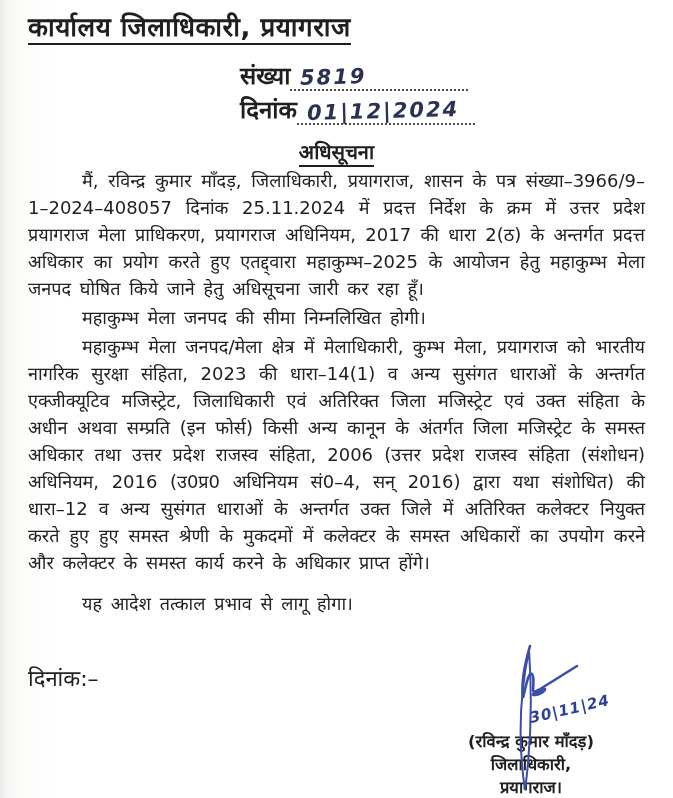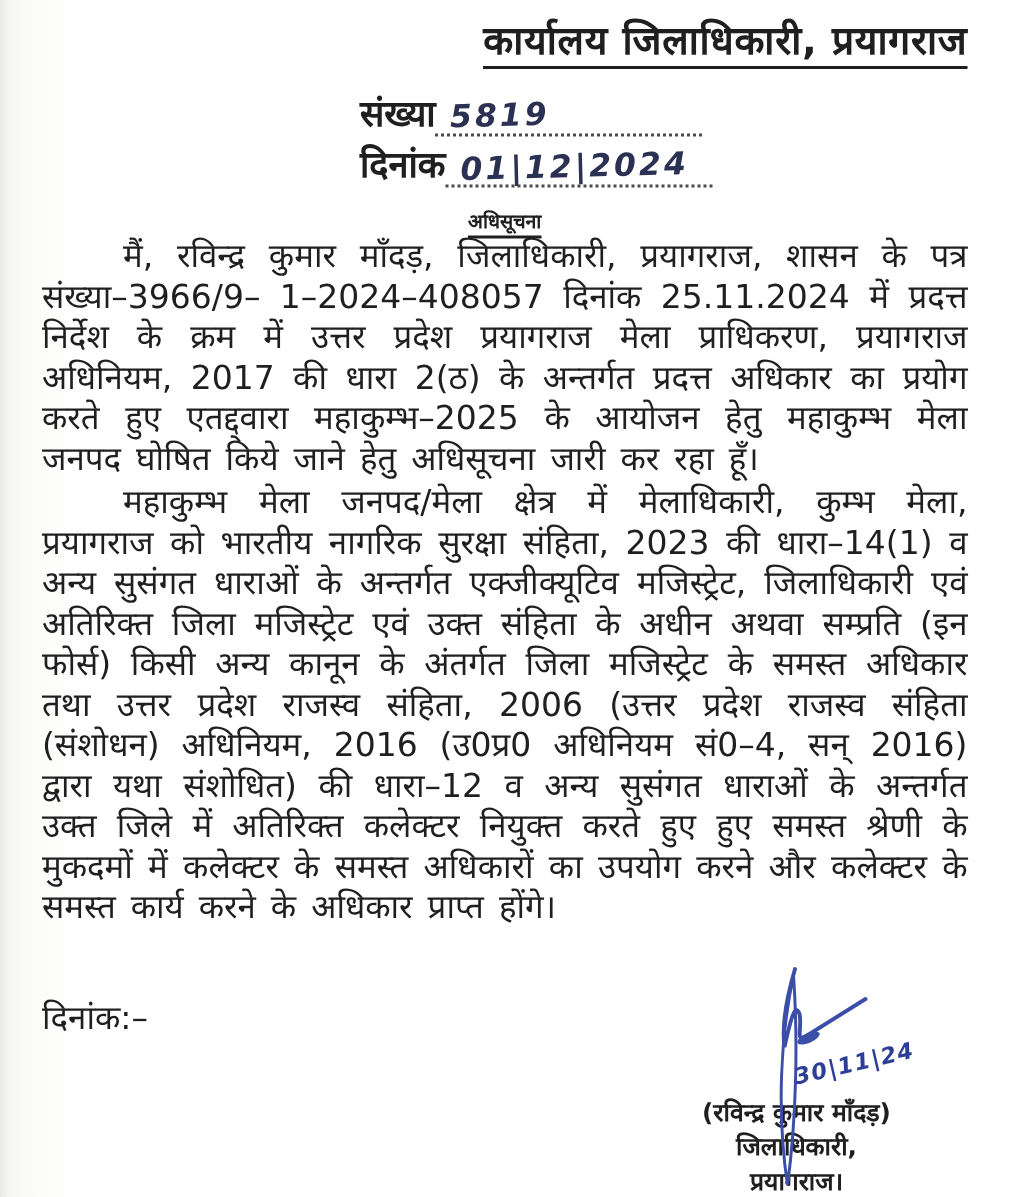--- a/index.html
+++ b/index.html
@@ -11,21 +11,21 @@
     overflow:hidden;
   }
   .page {
     position:relative;
     width:673px; height:798px;
     background:linear-gradient(90deg,#e9e9e9 0px,#f6f6f5 6px,#fcfcfb 22px,#ffffff 60px);
     padding:6px 28px 0 28px;
   }
   
   .office-title {
-    text-align:right;
+    text-align:left;
     font-size:26px;
     font-weight:bold;
     letter-spacing:0.5px;
     margin-top:2px;
   }
   .office-title span {
     border-bottom:2.5px solid #1f1f1f;
     padding-bottom:1px;
   }
   
@@ -47,28 +47,28 @@
     letter-spacing:2px;
     position:absolute;
     left:10px; bottom:0px;
     transform:rotate(-1.5deg);
     font-style:italic;
     white-space:nowrap;
   }
   
   .notice-heading {
     text-align:center;
-    font-size:13px;
+    font-size:20px;
     font-weight:bold;
     margin-top:12px;
   }
   .notice-heading span { border-bottom:2.5px solid #1f1f1f; padding-bottom:1px; }
   
   .body-text {
-    font-size:22px;
+    font-size:18px;
     line-height:27px;
     text-align:justify;
     word-spacing:3px;
     margin-top:2px;
   }
   .indent { text-indent:54px; }
   .bold-para { font-weight:bold; margin-top:4px; word-spacing:2px; }
   .spaced { margin-top:14px; }
   
   .footer {
@@ -113,21 +113,23 @@
     <div class="ref-row">
       <span class="ref-label">दिनांक</span><span class="dotline"><span class="hand">01|12|2024</span></span>
     </div>
   </div>
 
   <div class="notice-heading">
     <span>अधिसूचना</span>
   </div>
 
   <p class="body-text indent">मैं, रविन्द्र कुमार माँदड़, जिलाधिकारी, प्रयागराज, शासन के पत्र संख्या–3966/9– 1–2024–408057 दिनांक 25.11.2024 में प्रदत्त निर्देश के क्रम में उत्तर प्रदेश प्रयागराज मेला प्राधिकरण, प्रयागराज अधिनियम, 2017 की धारा 2(ठ) के अन्तर्गत प्रदत्त अधिकार का प्रयोग करते हुए एतद्द्वारा महाकुम्भ–2025 के आयोजन हेतु महाकुम्भ मेला जनपद घोषित किये जाने हेतु अधिसूचना जारी कर रहा हूँ।</p>
+  <p class="body-text indent">महाकुम्भ मेला जनपद की सीमा निम्नलिखित होगी।</p>
   <p class="body-text indent">महाकुम्भ मेला जनपद/मेला क्षेत्र में मेलाधिकारी, कुम्भ मेला, प्रयागराज को भारतीय नागरिक सुरक्षा संहिता, 2023 की धारा–14(1) व अन्य सुसंगत धाराओं के अन्तर्गत एक्जीक्यूटिव मजिस्ट्रेट, जिलाधिकारी एवं अतिरिक्त जिला मजिस्ट्रेट एवं उक्त संहिता के अधीन अथवा सम्प्रति (इन फोर्स) किसी अन्य कानून के अंतर्गत जिला मजिस्ट्रेट के समस्त अधिकार तथा उत्तर प्रदेश राजस्व संहिता, 2006 (उत्तर प्रदेश राजस्व संहिता (संशोधन) अधिनियम, 2016 (उ0प्र0 अधिनियम सं0–4, सन् 2016) द्वारा यथा संशोधित) की धारा–12 व अन्य सुसंगत धाराओं के अन्तर्गत उक्त जिले में अतिरिक्त कलेक्टर नियुक्त करते हुए हुए समस्त श्रेणी के मुकदमों में कलेक्टर के समस्त अधिकारों का उपयोग करने और कलेक्टर के समस्त कार्य करने के अधिकार प्राप्त होंगे।</p>
+  <p class="body-text indent spaced">यह आदेश तत्काल प्रभाव से लागू होगा।</p>
 
   <div class="footer">
     <span class="footer-date-label">दिनांक:–</span>
 
     <div class="sign-block">
       <svg class="sign-svg" width="130" height="166" viewBox="0 0 130 166">
         <g fill="none" stroke="#3b4ea8" stroke-linecap="round">
           <path d="M55,8 C50,25 46,45 48,60 C52,42 55,30 58,38 C60,47 55,57 62,53 L102,28" stroke-width="2.6"></path>
           <path d="M54,12 C45,55 43,105 50,152 C56,108 57,55 54,12" stroke-width="2"></path>
         </g>

